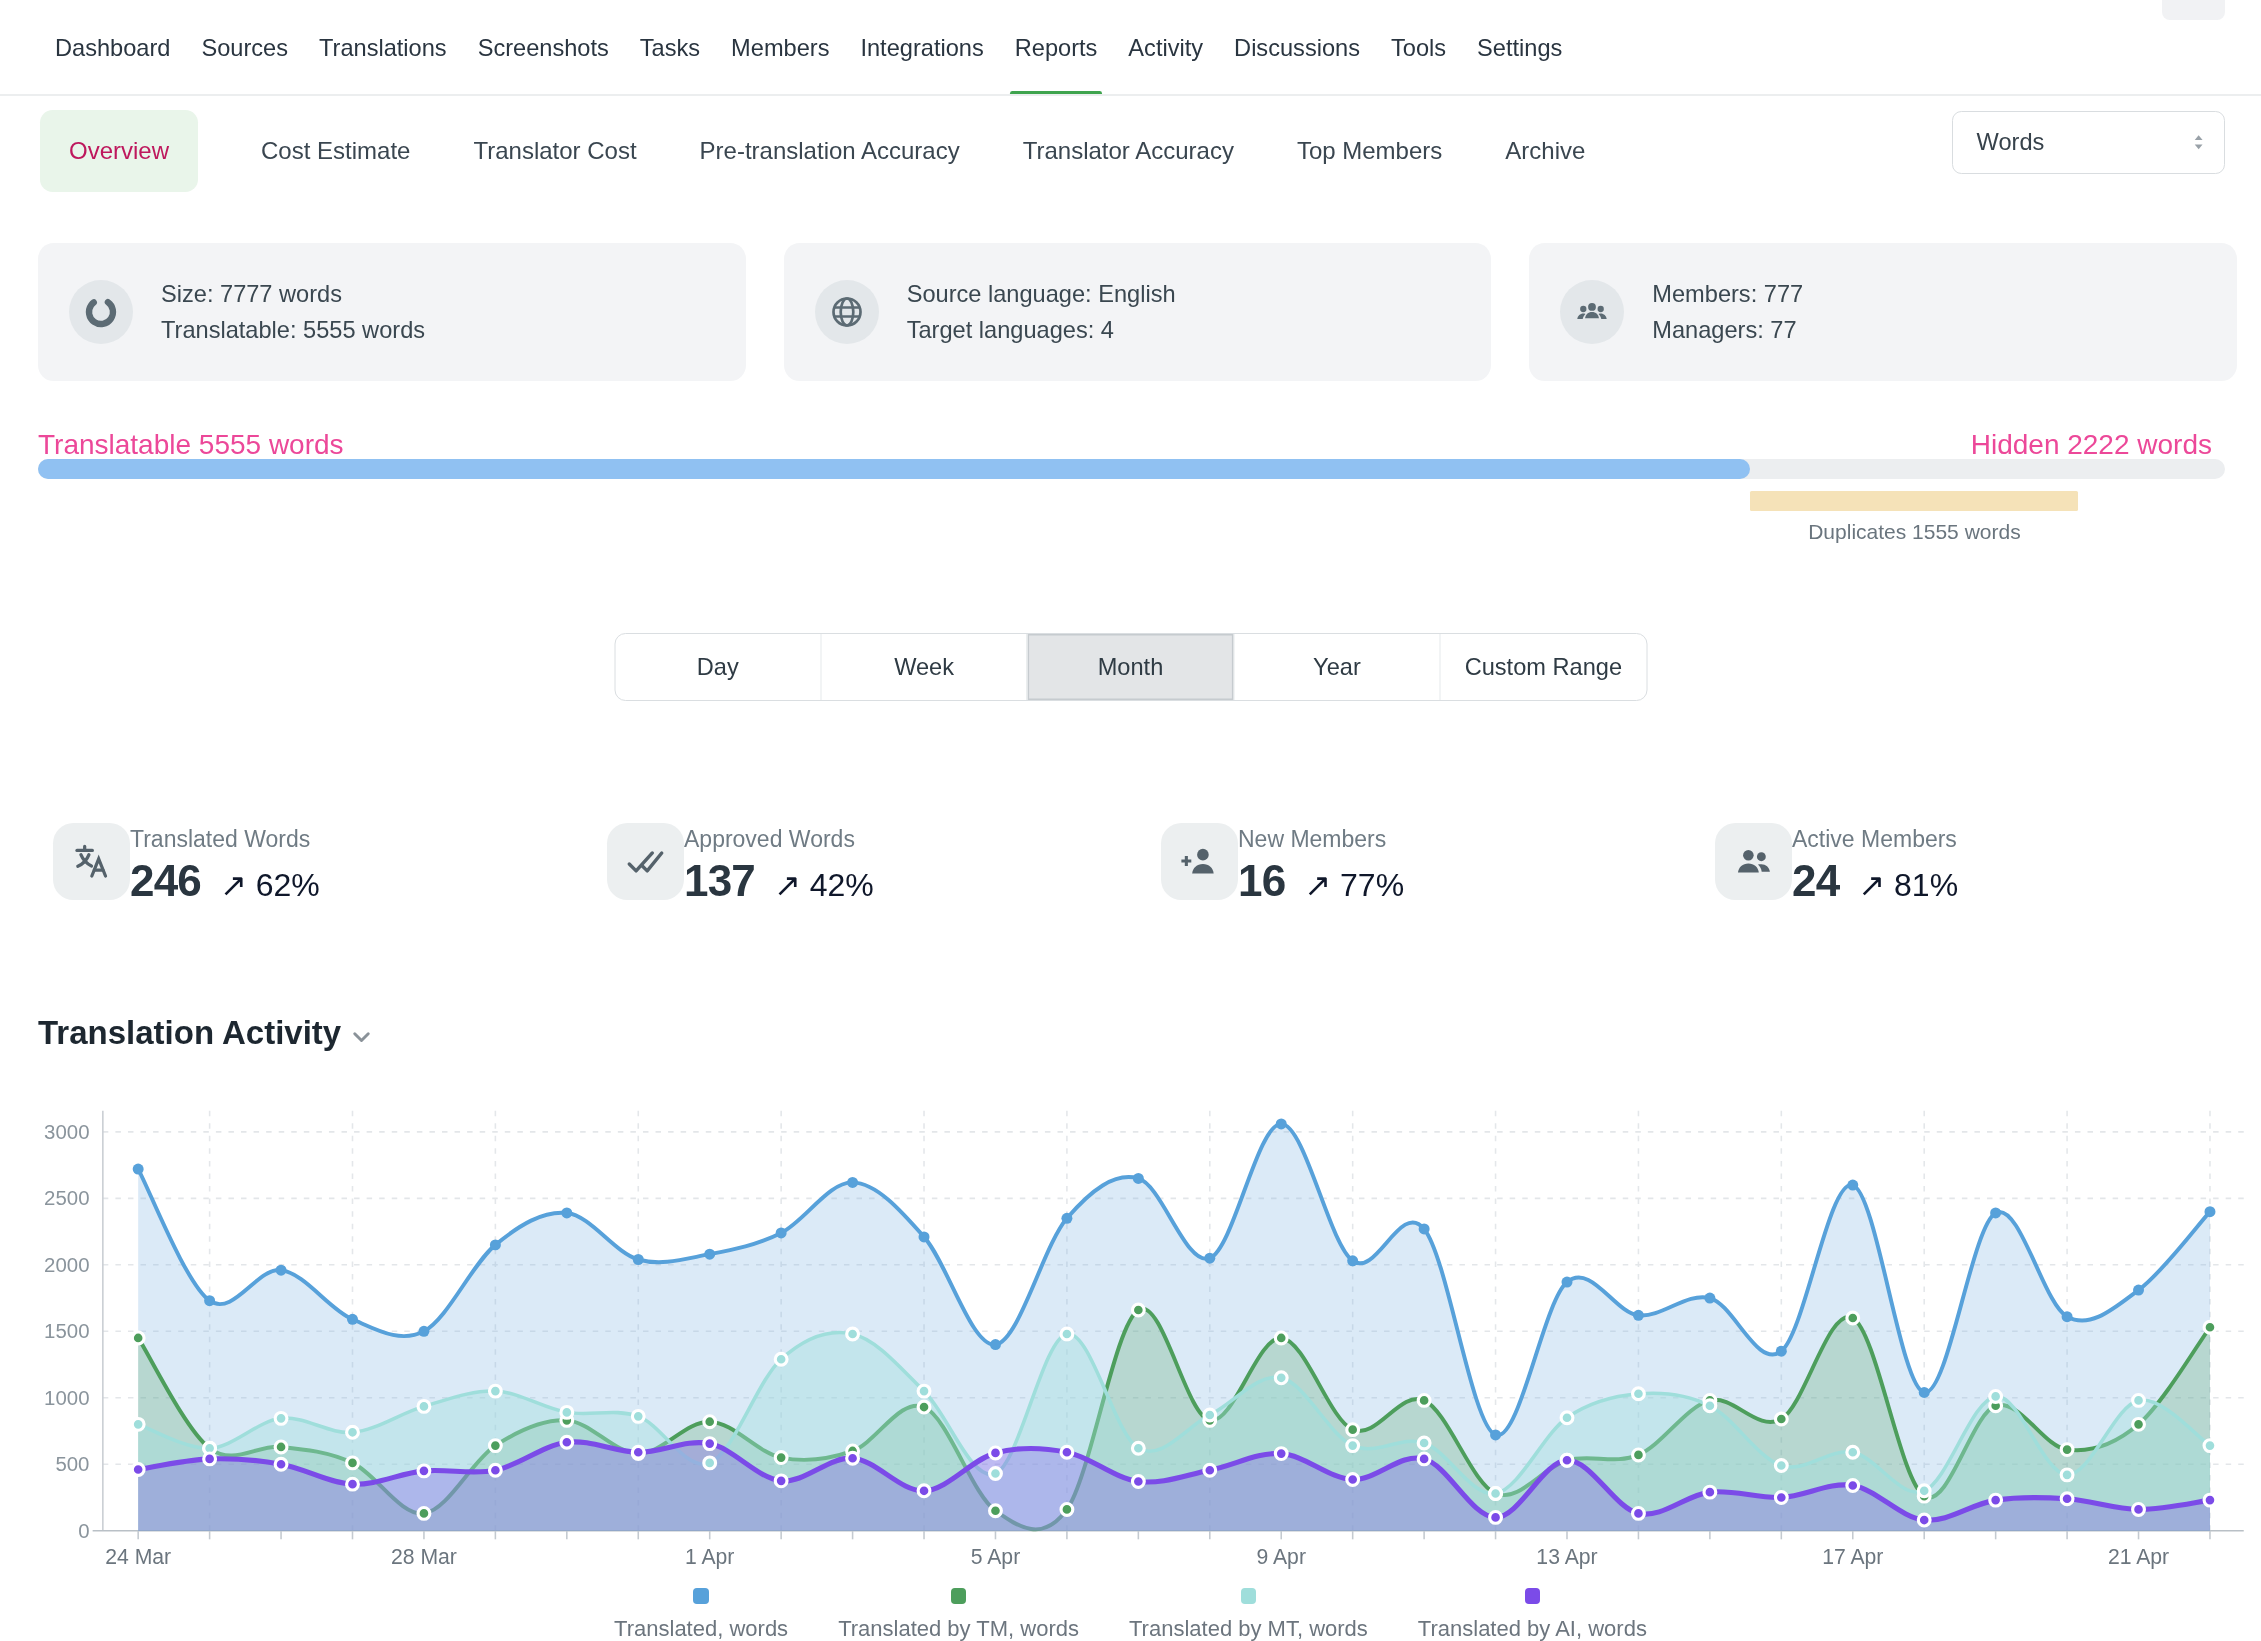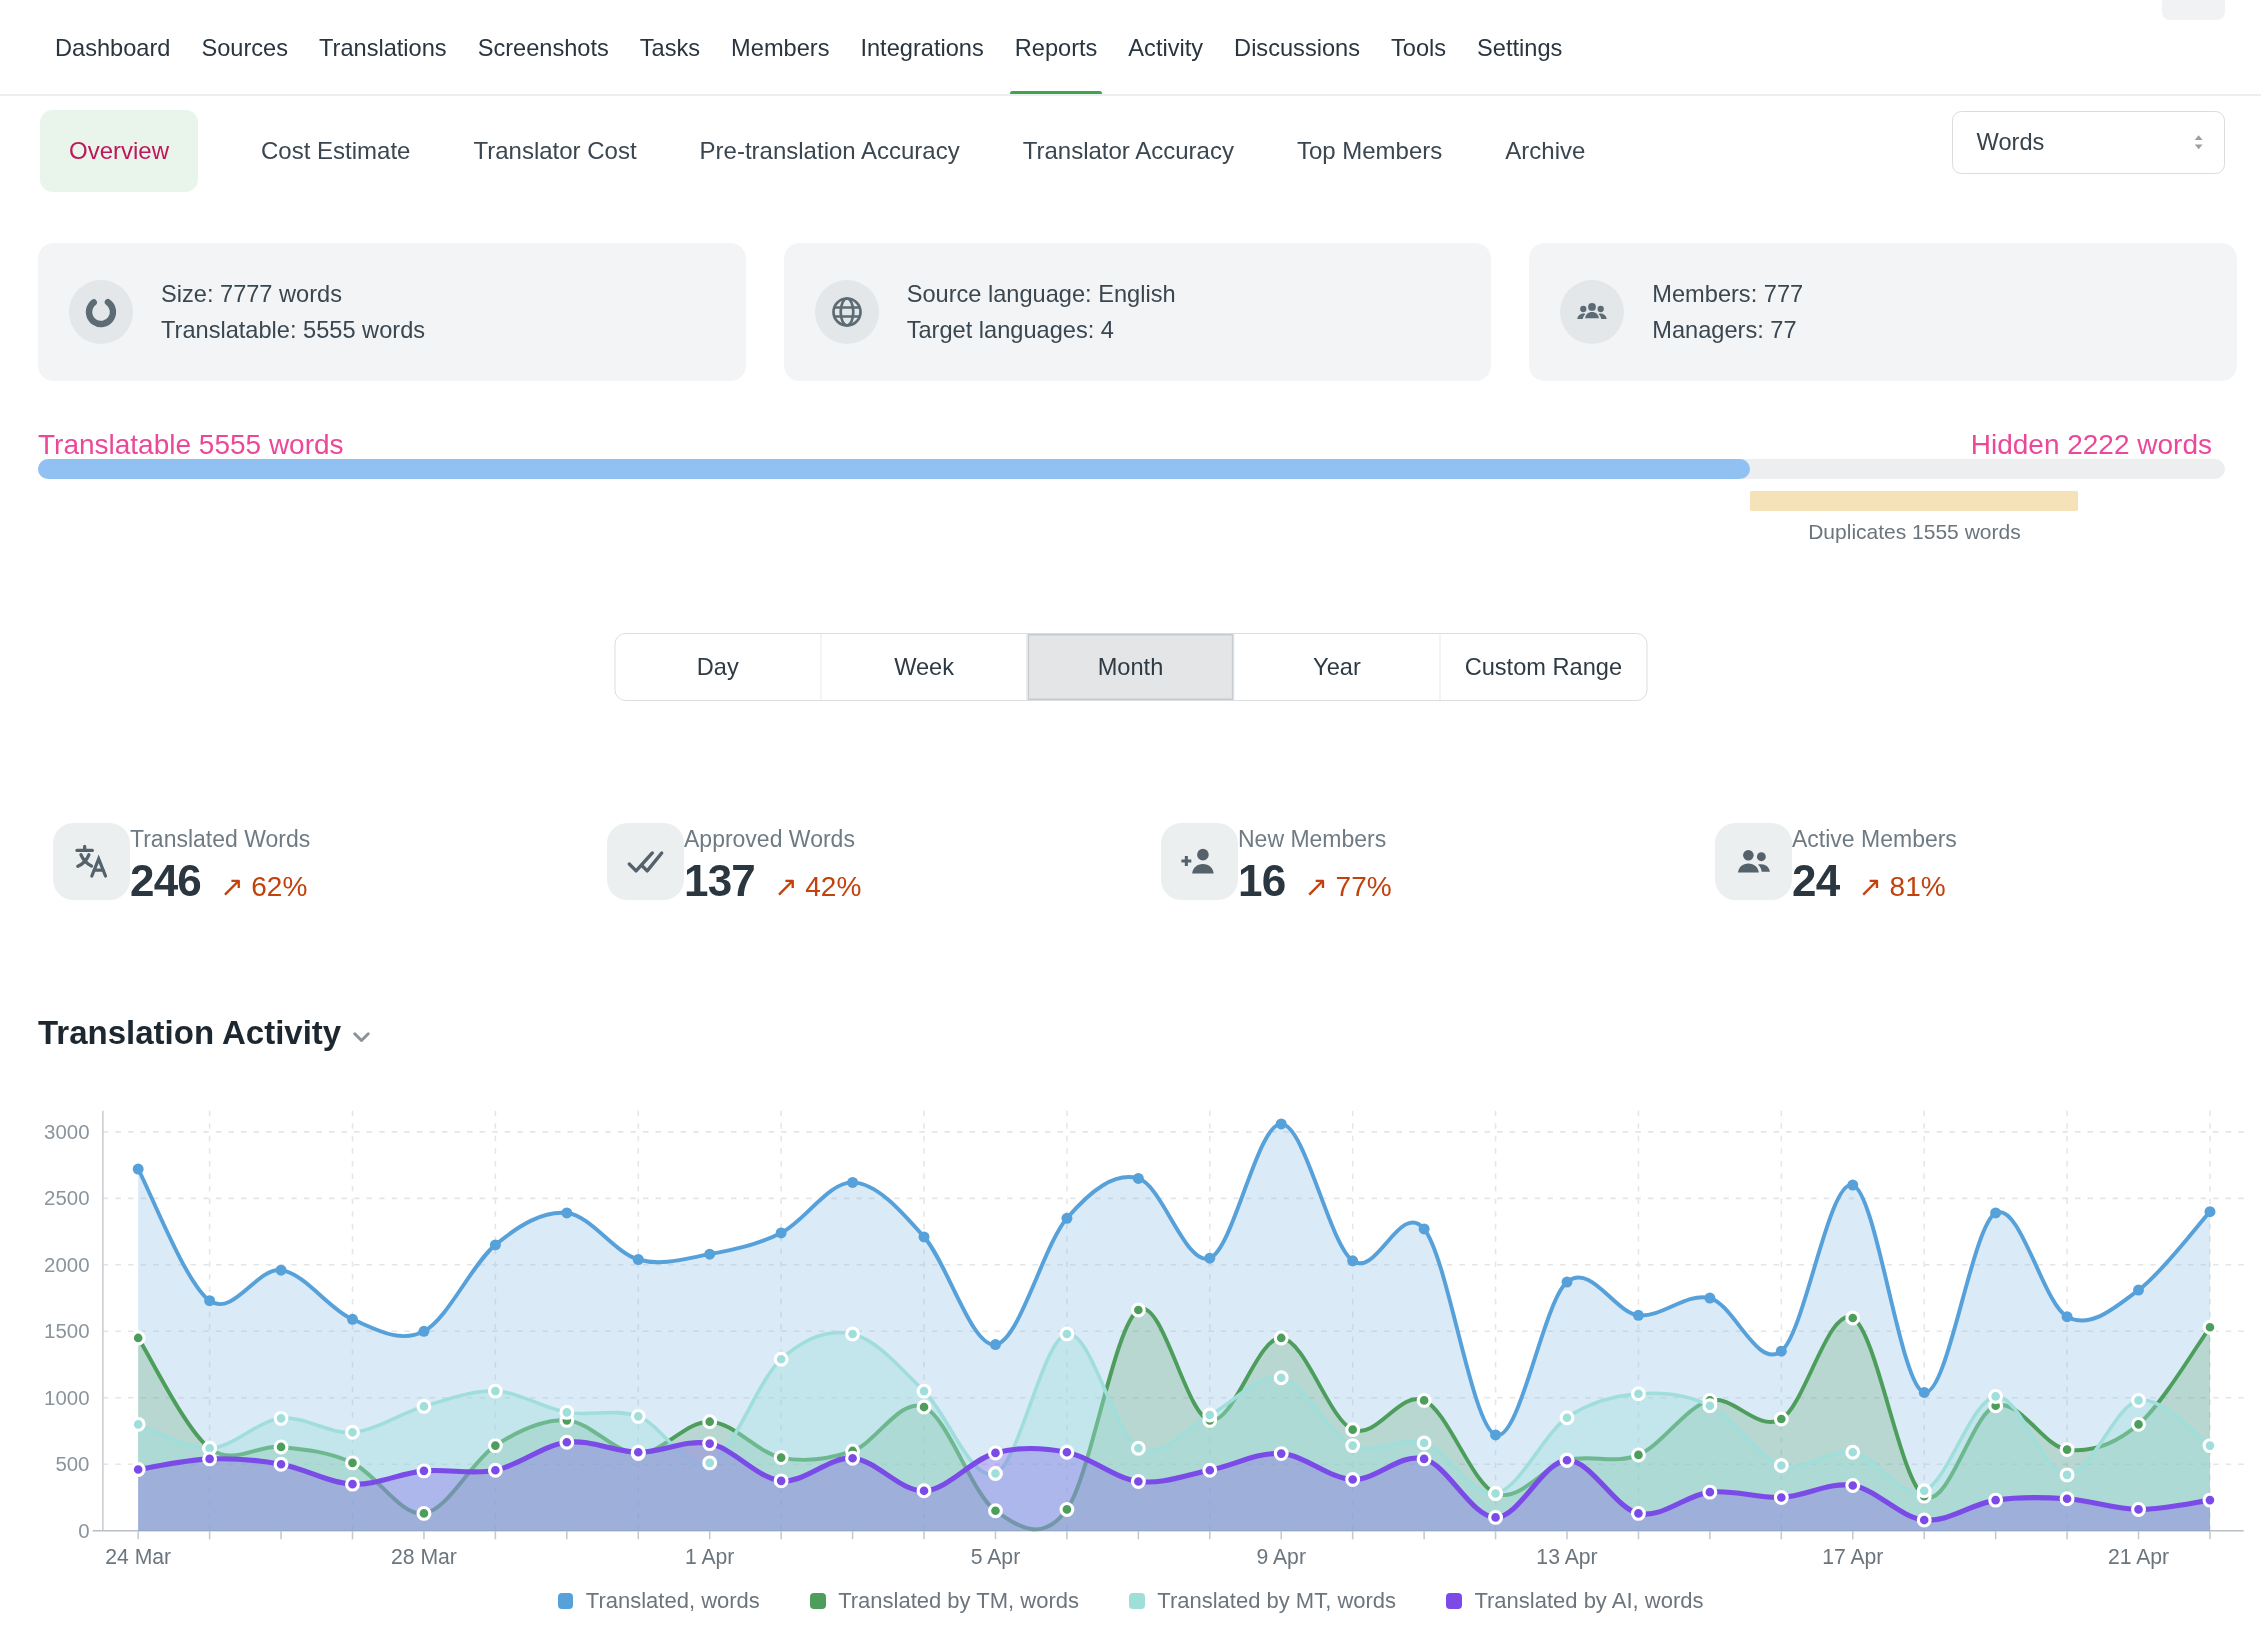--- a/index.html
+++ b/index.html
@@ -53,31 +53,31 @@
 
   
   .metrics{position:absolute;top:823px;left:53px;display:flex;}
   .metric{width:554px;display:flex;}
   .metric-icon{width:77px;height:77px;border-radius:20.4px;background:#ECEFF0;display:flex;flex:none;
         align-items:center;justify-content:center;color:#55626B;}
   .metric-icon svg{width:41px;height:41px;}
   .metric-label{font-size:23px;color:#6F7B84;margin-top:3.1px;}
   .metric-num-row{display:flex;align-items:baseline;gap:19px;margin-top:3.1px;}
   .metric-value{font-size:44px;font-weight:700;color:#2A3640;letter-spacing:-0.8px;}
-  .metric-delta{font-size:28px;color:#c2410c;}
+  .metric-delta{font-size:32px;color:#0f172a;}
 
   
   .chart-title{position:absolute;top:1014px;left:38px;font-size:33px;font-weight:700;color:#1D2730;
         display:flex;align-items:center;gap:7px;}
   .chart-title svg{width:27px;height:27px;margin-top:6.3px;}
   #chart{position:absolute;top:1076px;left:0;}
   #chart text{font-family:"Liberation Sans","DejaVu Sans",sans-serif;}
   .legend{position:absolute;top:1588px;left:0;right:0;display:flex;justify-content:center;gap:50px;
         font-size:22px;color:#6C757E;}
-  .legend-item{display:flex;align-items:center;gap:12.6px;cursor:pointer;}
+  .legend-item{display:flex;align-items:center;gap:12.6px;cursor:pointer;flex-direction:column;}
   .legend-swatch{width:15.7px;height:15.7px;border-radius:3.9px;}
 </style>
 </head>
 <body>
 
 <div class="page">
   <div class="header-fragment"></div>
   <nav class="topnav" id="topnav">
       <div class="nav-item">Dashboard</div>
       <div class="nav-item">Sources</div>

